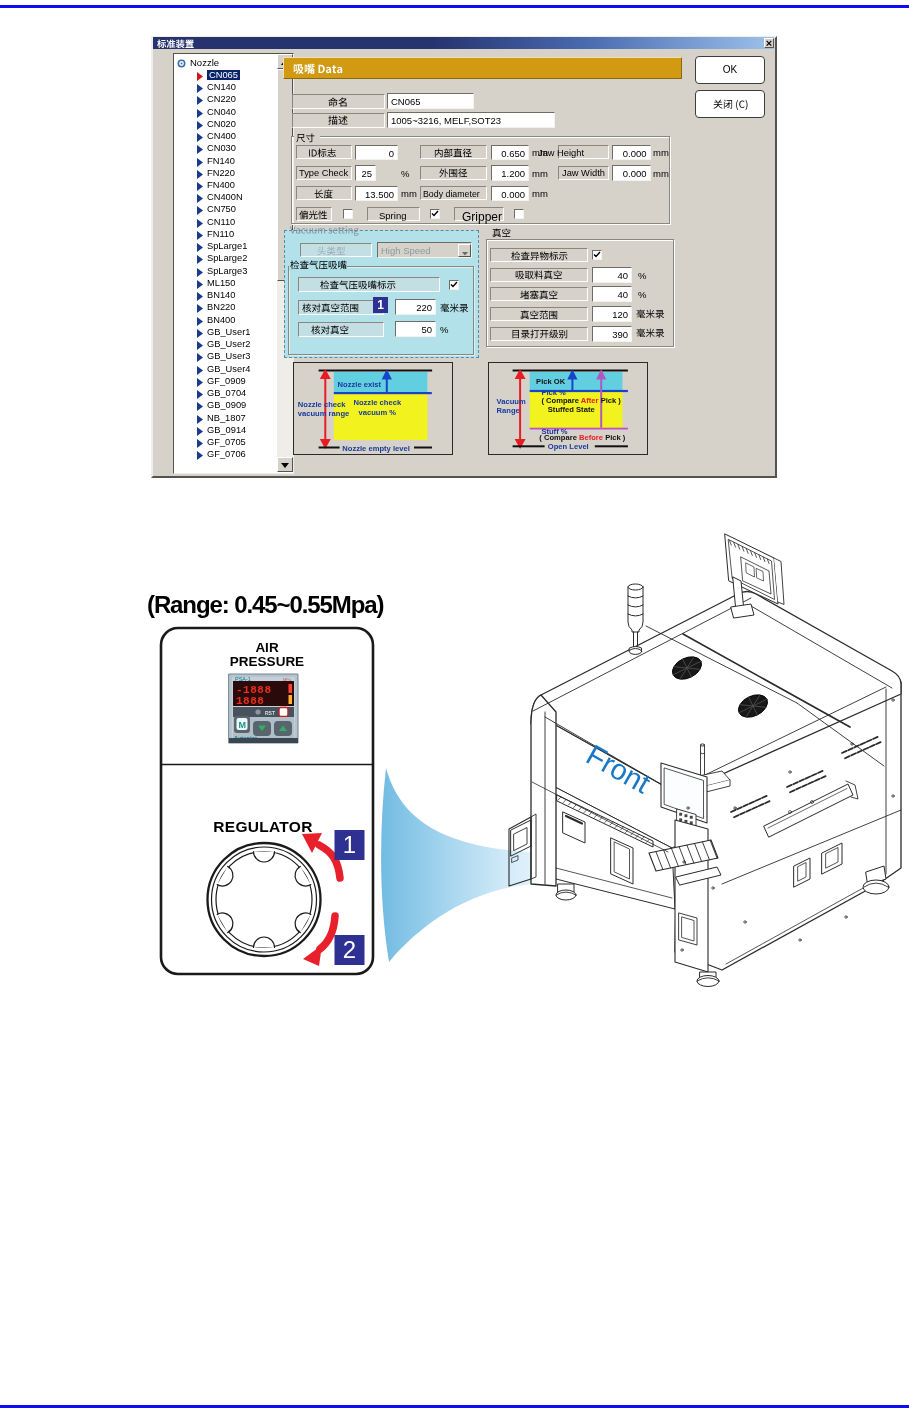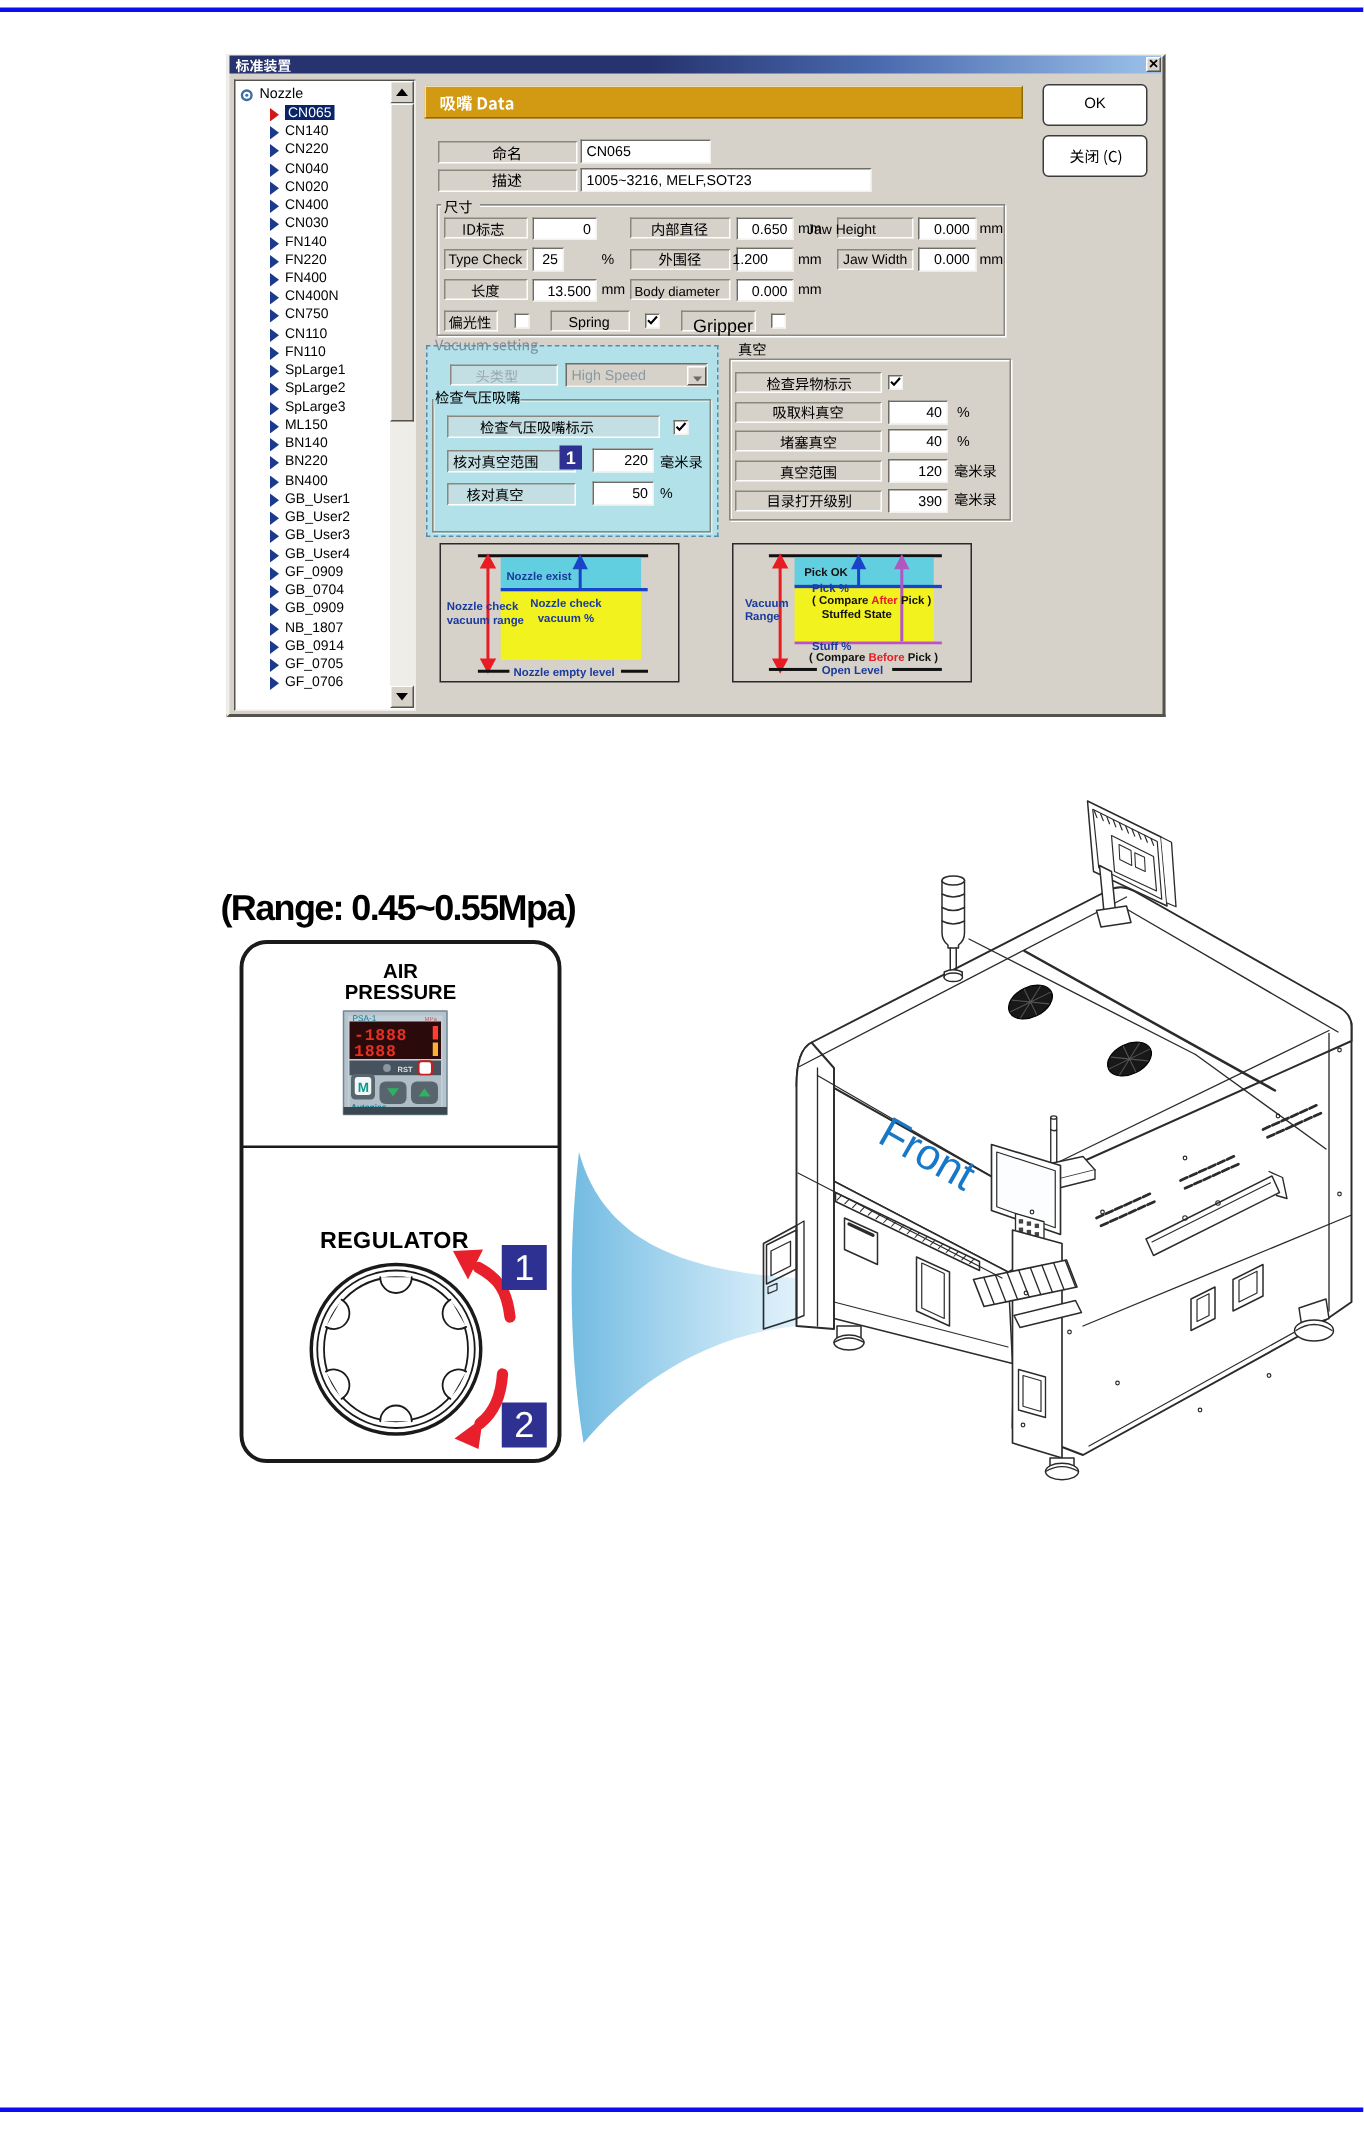--- a/index.html
+++ b/index.html
@@ -14,21 +14,21 @@
 
 </style></head><body>
 <div class="abs" style="left:0;top:5px;width:909px;height:3px;background:#0d0df2"></div>
 <div class="abs" style="left:0;top:1405px;width:909px;height:3px;background:#0d0df2"></div>
 <div class="abs" style="left:151px;top:36px;width:626px;height:442px;background:#d6d2ca;border-top:2px solid #f0eeea;border-left:2px solid #f0eeea;border-right:2px solid #55534d;border-bottom:2px solid #55534d">
 <div class="abs" style="left:0px;top:-1px;width:621px;height:12px;background:linear-gradient(90deg,#26336f 0%,#26336f 45%,#4a6bb0 70%,#9cc2ea 100%)"></div>
 <svg style="position:absolute;left:4px;top:0.2px;" width="39" height="13" viewBox="0 -9.3 39 13">
       <path d="M4.3 -7.3V-6.3H8.4V-7.3ZM7.2 -2.9C7.6 -2.0 8.0 -0.7 8.1 0.0L9.1 -0.3C8.9 -1.1 8.5 -2.3 8.1 -3.2ZM4.3 -3.2C4.1 -2.2 3.7 -1.2 3.2 -0.6C3.5 -0.5 3.9 -0.2 4.1 -0.0C4.6 -0.7 5.1 -1.9 5.3 -3.0ZM3.9 -5.1V-4.1H5.7V-0.5C5.7 -0.4 5.7 -0.4 5.6 -0.4C5.5 -0.4 5.1 -0.3 4.7 -0.4C4.8 -0.0 5.0 0.5 5.0 0.8C5.6 0.8 6.1 0.8 6.4 0.6C6.8 0.4 6.9 0.1 6.9 -0.5V-4.1H9.0V-5.1ZM1.6 -7.9V-6.1H0.3V-5.0H1.4C1.2 -4.0 0.7 -2.8 0.1 -2.1C0.3 -1.8 0.6 -1.3 0.7 -1.0C1.1 -1.5 1.4 -2.2 1.6 -3.0V0.8H2.7V-3.6C3.0 -3.2 3.2 -2.8 3.3 -2.5L3.9 -3.4C3.8 -3.6 3.0 -4.5 2.7 -4.8V-5.0H3.8V-6.1H2.7V-7.9Z M9.6 -7.1C10.0 -6.4 10.5 -5.4 10.7 -4.8L11.8 -5.3C11.6 -5.9 11.0 -6.8 10.6 -7.5ZM9.6 -0.1 10.8 0.4C11.2 -0.5 11.6 -1.7 12.0 -2.8L11.0 -3.3C10.6 -2.1 10.0 -0.9 9.6 -0.1ZM13.6 -3.5H15.2V-2.6H13.6ZM13.6 -4.4V-5.3H15.2V-4.4ZM14.9 -7.4C15.1 -7.1 15.3 -6.6 15.5 -6.3H13.8C14.0 -6.7 14.2 -7.1 14.3 -7.6L13.3 -7.8C12.9 -6.4 12.1 -4.9 11.1 -4.1C11.3 -3.9 11.7 -3.5 11.9 -3.2C12.1 -3.5 12.3 -3.7 12.5 -4.0V0.8H13.6V0.2H18.3V-0.8H16.3V-1.7H18.0V-2.6H16.3V-3.5H18.0V-4.4H16.3V-5.3H18.2V-6.3H16.1L16.6 -6.5C16.5 -6.9 16.1 -7.5 15.8 -7.9ZM13.6 -1.7H15.2V-0.8H13.6Z M19.0 -6.8C19.4 -6.6 20.0 -6.1 20.2 -5.8L20.9 -6.5C20.6 -6.8 20.1 -7.2 19.7 -7.5ZM22.5 -3.4 22.7 -3.0H19.0V-2.1H21.8C21.0 -1.7 19.9 -1.3 18.8 -1.1C19.0 -0.9 19.3 -0.6 19.4 -0.3C19.9 -0.4 20.4 -0.6 20.9 -0.7V-0.6C20.9 -0.2 20.5 -0.0 20.3 0.1C20.5 0.2 20.6 0.7 20.6 0.9C20.9 0.8 21.3 0.7 23.9 0.1C23.9 -0.1 23.9 -0.5 24.0 -0.8L21.9 -0.4V-1.2C22.4 -1.5 22.8 -1.8 23.2 -2.1C23.9 -0.6 25.1 0.4 27.0 0.8C27.2 0.5 27.4 0.1 27.6 -0.1C26.9 -0.3 26.2 -0.5 25.7 -0.8C26.1 -1.0 26.7 -1.3 27.1 -1.6L26.4 -2.1H27.5V-3.0H23.9C23.8 -3.3 23.7 -3.5 23.6 -3.7ZM24.9 -1.3C24.7 -1.6 24.4 -1.8 24.2 -2.1H26.2C25.9 -1.9 25.4 -1.6 24.9 -1.3ZM24.3 -7.9V-6.8H22.3V-5.9H24.3V-4.8H22.5V-3.8H27.2V-4.8H25.4V-5.9H27.4V-6.8H25.4V-7.9ZM18.9 -4.7 19.2 -3.8C19.7 -4.0 20.3 -4.3 20.9 -4.5V-3.4H21.9V-7.9H20.9V-5.5C20.1 -5.2 19.4 -4.9 18.9 -4.7Z M34.1 -6.8H35.2V-6.3H34.1ZM32.0 -6.8H33.1V-6.3H32.0ZM29.9 -6.8H31.0V-6.3H29.9ZM29.5 -4.0V-0.2H28.4V0.6H36.8V-0.2H35.6V-4.0H32.8L32.9 -4.3H36.5V-5.2H33.0L33.1 -5.5H36.3V-7.6H28.9V-5.5H31.9L31.9 -5.2H28.5V-4.3H31.8L31.8 -4.0ZM30.5 -0.2V-0.6H34.5V-0.2ZM30.5 -2.4H34.5V-2.0H30.5ZM30.5 -3.0V-3.3H34.5V-3.0ZM30.5 -1.5H34.5V-1.1H30.5Z" fill="#fff"></path>
     </svg>
 <div class="abs" style="left:611px;top:0px;width:10px;height:10px;background:#d6d2ca;border-top:1px solid #fff;border-left:1px solid #fff;border-right:1px solid #55534d;border-bottom:1px solid #55534d;font-size:11px;font-weight:bold;text-align:center;line-height:8.5px;color:#000">×</div>
-<div class="abs" style="left:3px;top:15px;width:121px;height:421px;background:#fff;border-top:1.5px solid #55534d;border-left:1.5px solid #55534d;border-bottom:1.5px solid #f0eeea;border-right:1.5px solid #f0eeea">
+<div class="abs" style="left:20px;top:15px;width:121px;height:421px;background:#fff;border-top:1.5px solid #55534d;border-left:1.5px solid #55534d;border-bottom:1.5px solid #f0eeea;border-right:1.5px solid #f0eeea">
 <div class="abs" style="left:3px;top:3px;font-size:9.5px;color:#000"><svg style="position:absolute;left:0;top:2px" width="9" height="9">
           <circle cx="4.5" cy="4.5" r="3.2" fill="none" stroke="#3a6ea5" stroke-width="1.6"></circle>
           <circle cx="4.5" cy="4.5" r="1" fill="#3a6ea5"></circle>
         </svg><span style="margin-left:13px">Nozzle</span></div>
 <div class="abs" style="left:22px;top:15.8px;height:12px;font-size:9.3px;white-space:nowrap">
         <svg style="position:absolute;left:0;top:2px" width="8" height="9">
           <path d="M1 0 L7 4.5 L1 9 Z" fill="#d01818"></path>
         </svg>
         <span style="position:absolute;left:11px;top:0;background:#0a246a;color:#fff;padding:0 2px">CN065</span>
       </div>
@@ -241,21 +241,21 @@
 <svg style="position:absolute;left:175px;top:57.5px;" width="21" height="13" viewBox="0 -10.0 21 13">
       <path d="M5.0 -8.5C4.1 -7.2 2.2 -5.9 0.3 -5.4C0.5 -5.2 0.7 -4.9 0.8 -4.7C1.5 -4.9 2.3 -5.3 3.0 -5.7V-5.1H7.0V-5.8C7.7 -5.3 8.4 -5.0 9.1 -4.7C9.2 -5.0 9.5 -5.3 9.7 -5.5C8.1 -5.9 6.4 -6.8 5.5 -7.9L5.7 -8.1ZM3.0 -5.8C3.8 -6.2 4.5 -6.8 5.0 -7.4C5.5 -6.8 6.2 -6.2 6.9 -5.8ZM1.3 -4.2V0.0H2.0V-0.8H4.3V-4.2ZM2.0 -3.6H3.6V-1.5H2.0ZM5.4 -4.2V0.8H6.1V-3.6H8.0V-1.4C8.0 -1.3 8.0 -1.3 7.9 -1.3C7.7 -1.3 7.2 -1.3 6.7 -1.3C6.8 -1.1 6.9 -0.8 6.9 -0.6C7.7 -0.6 8.1 -0.6 8.4 -0.7C8.7 -0.8 8.8 -1.0 8.8 -1.4V-4.2Z M12.6 -5.3C13.1 -4.9 13.7 -4.5 14.2 -4.1C13.0 -3.4 11.7 -3.0 10.5 -2.7C10.6 -2.6 10.8 -2.2 10.9 -2.0C11.4 -2.2 12.0 -2.3 12.5 -2.5V0.8H13.3V0.3H17.7V0.8H18.5V-3.4H14.5C16.2 -4.3 17.6 -5.5 18.4 -7.1L17.9 -7.4L17.8 -7.4H14.3C14.5 -7.7 14.7 -8.0 14.9 -8.3L14.1 -8.4C13.5 -7.5 12.3 -6.4 10.7 -5.6C10.9 -5.5 11.1 -5.2 11.2 -5.0C12.2 -5.5 13.0 -6.1 13.6 -6.7H17.3C16.7 -5.8 15.9 -5.1 14.9 -4.5C14.4 -4.9 13.7 -5.4 13.2 -5.7ZM17.7 -0.4H13.3V-2.7H17.7Z" fill="#000"></path>
     </svg>
 <div class="inp" style="left:234px;top:55px;width:87px;height:16px">
       <span style="left:3px">CN065</span>
     </div>
 <div class="lbl" style="left:139px;top:74.5px;width:93px;height:15px"></div>
 <svg style="position:absolute;left:175px;top:76.0px;" width="21" height="13" viewBox="0 -10.0 21 13">
       <path d="M7.5 -8.4V-7.0H5.7V-8.4H5.0V-7.0H3.6V-6.3H5.0V-5.0H5.7V-6.3H7.5V-5.0H8.2V-6.3H9.5V-7.0H8.2V-8.4ZM4.7 -1.8H6.2V-0.4H4.7ZM4.7 -2.5V-3.9H6.2V-2.5ZM8.4 -1.8V-0.4H6.9V-1.8ZM8.4 -2.5H6.9V-3.9H8.4ZM4.0 -4.5V0.8H4.7V0.3H8.4V0.7H9.2V-4.5ZM1.6 -8.4V-6.4H0.4V-5.7H1.6V-3.5C1.1 -3.3 0.7 -3.2 0.3 -3.1L0.5 -2.4L1.6 -2.7V-0.1C1.6 0.0 1.6 0.0 1.5 0.0C1.3 0.1 1.0 0.1 0.5 0.0C0.6 0.2 0.7 0.6 0.7 0.7C1.4 0.7 1.8 0.7 2.0 0.6C2.2 0.5 2.3 0.3 2.3 -0.1V-3.0L3.4 -3.3L3.3 -4.0L2.3 -3.7V-5.7H3.4V-6.4H2.3V-8.4Z M17.1 -7.8C17.6 -7.5 18.1 -6.9 18.4 -6.6L19.0 -7.0C18.7 -7.3 18.1 -7.8 17.7 -8.2ZM10.7 -7.6C11.2 -7.1 11.9 -6.3 12.2 -5.8L12.8 -6.2C12.5 -6.7 11.8 -7.4 11.3 -8.0ZM15.9 -8.3V-6.5H13.2V-5.7H15.6C15.0 -4.2 14.0 -2.8 13.0 -2.0C13.2 -1.9 13.4 -1.6 13.6 -1.4C14.4 -2.2 15.3 -3.5 15.9 -5.0V-0.7H16.7V-4.9C17.6 -3.9 18.4 -2.7 18.9 -1.9L19.5 -2.3C18.9 -3.2 17.8 -4.7 16.8 -5.7H19.4V-6.5H16.7V-8.3ZM12.7 -4.8H10.5V-4.1H11.9V-1.1C11.5 -0.9 10.9 -0.5 10.4 -0.0L10.9 0.6C11.4 0.0 11.9 -0.5 12.3 -0.5C12.5 -0.5 12.8 -0.2 13.3 0.0C14.0 0.4 14.8 0.5 16.0 0.5C16.9 0.5 18.7 0.5 19.4 0.4C19.4 0.2 19.5 -0.2 19.6 -0.4C18.6 -0.2 17.2 -0.2 16.0 -0.2C14.9 -0.2 14.1 -0.2 13.4 -0.6C13.1 -0.8 12.9 -1.0 12.7 -1.1Z" fill="#000"></path>
     </svg>
-<div class="inp" style="left:234px;top:74px;width:194px;height:16px">
+<div class="inp" style="left:234px;top:74px;width:168px;height:16px">
       <span style="left:3px">1005~3216, MELF,SOT23</span>
     </div>
 <div class="grp" style="left:138px;top:98px;width:379px;height:88px"></div>
 <div class="abs" style="left:141px;top:93px;width:26px;height:12px;background:#d6d2ca"></div>
 <svg style="position:absolute;left:143px;top:94.0px;" width="20" height="13" viewBox="0 -9.5 20 13">
       <path d="M1.7 -7.5V-4.8C1.7 -3.3 1.6 -1.2 0.3 0.3C0.5 0.4 0.8 0.6 0.9 0.8C2.0 -0.5 2.3 -2.3 2.4 -3.8H4.9C5.5 -1.6 6.6 0.0 8.6 0.7C8.7 0.5 8.9 0.2 9.1 0.1C7.3 -0.5 6.2 -1.9 5.6 -3.8H8.2V-7.5ZM2.5 -6.8H7.4V-4.5H2.5V-4.8Z M11.1 -3.9C11.8 -3.2 12.5 -2.2 12.8 -1.5L13.5 -1.9C13.2 -2.6 12.4 -3.6 11.7 -4.3ZM15.5 -8.0V-6.0H10.0V-5.3H15.5V-0.3C15.5 -0.1 15.4 -0.0 15.2 0.0C15.0 0.0 14.1 0.0 13.3 -0.0C13.4 0.2 13.5 0.6 13.6 0.8C14.6 0.8 15.3 0.8 15.7 0.6C16.1 0.5 16.3 0.3 16.3 -0.3V-5.3H18.5V-6.0H16.3V-8.0Z" fill="#000"></path>
     </svg>
 <div class="lbl" style="left:143px;top:107px;width:56px;height:14px"></div>
 <svg style="position:absolute;left:155px;top:108.5px;" width="30" height="13" viewBox="0 -9.5 30 13">
       <path d="M1.0 0.0H1.8V-7.0H1.0Z M3.7 0.0H5.5C7.6 0.0 8.8 -1.3 8.8 -3.5C8.8 -5.7 7.6 -7.0 5.5 -7.0H3.7ZM4.6 -0.7V-6.3H5.4C7.0 -6.3 7.9 -5.3 7.9 -3.5C7.9 -1.7 7.0 -0.7 5.4 -0.7Z M13.7 -7.3V-6.6H17.9V-7.3ZM16.7 -3.1C17.2 -2.1 17.6 -0.9 17.8 -0.2L18.4 -0.4C18.2 -1.1 17.8 -2.3 17.3 -3.3ZM14.0 -3.2C13.7 -2.2 13.3 -1.2 12.8 -0.5C12.9 -0.5 13.2 -0.3 13.4 -0.2C13.9 -0.9 14.3 -2.0 14.6 -3.1ZM13.3 -5.0V-4.3H15.4V-0.2C15.4 -0.0 15.3 -0.0 15.2 0.0C15.1 0.0 14.6 0.0 14.1 -0.0C14.2 0.2 14.3 0.5 14.3 0.7C15.0 0.7 15.4 0.7 15.7 0.6C16.0 0.5 16.1 0.2 16.1 -0.2V-4.3H18.4V-5.0ZM11.2 -8.0V-6.0H9.8V-5.3H11.1C10.8 -4.1 10.2 -2.8 9.5 -2.0C9.7 -1.9 9.9 -1.6 9.9 -1.4C10.4 -2.0 10.9 -3.0 11.2 -4.0V0.8H12.0V-4.2C12.3 -3.8 12.7 -3.2 12.8 -2.9L13.2 -3.4C13.0 -3.7 12.2 -4.7 12.0 -5.0V-5.3H13.2V-6.0H12.0V-8.0Z M21.4 -2.4V-0.4C21.4 0.4 21.7 0.6 22.8 0.6C23.0 0.6 24.7 0.6 24.9 0.6C25.9 0.6 26.1 0.3 26.2 -0.9C26.0 -1.0 25.7 -1.1 25.5 -1.2C25.5 -0.2 25.4 -0.0 24.9 -0.0C24.5 -0.0 23.1 -0.0 22.8 -0.0C22.2 -0.0 22.1 -0.1 22.1 -0.4V-2.4ZM22.4 -3.0C23.2 -2.5 24.1 -1.8 24.5 -1.4L25.1 -1.8C24.6 -2.3 23.7 -3.0 22.9 -3.4ZM25.9 -2.2C26.4 -1.4 26.9 -0.3 27.1 0.3L27.8 0.0C27.6 -0.6 27.0 -1.7 26.5 -2.4ZM20.2 -2.3C20.1 -1.6 19.7 -0.6 19.3 -0.0L19.9 0.3C20.4 -0.3 20.7 -1.4 20.9 -2.1ZM23.2 -8.0V-6.6H19.4V-5.9H23.2V-4.3H20.0V-3.6H27.2V-4.3H23.9V-5.9H27.8V-6.6H23.9V-8.0Z" fill="#000"></path>
@@ -281,21 +281,21 @@
 <div class="abs" style="left:146px;top:130px;font-size:9.3px">Type Check</div>
 <div class="inp num" style="left:202px;top:127px;width:21px;height:15.5px">
       <span style="right:3px">25</span>
     </div>
 <div class="unit" style="left:248px;top:130px">%</div>
 <div class="lbl" style="left:267px;top:127.5px;width:67px;height:14px"></div>
 <svg style="position:absolute;left:286px;top:129.0px;" width="30" height="13" viewBox="0 -9.5 30 13">
       <path d="M2.2 -8.0C1.9 -6.3 1.2 -4.8 0.4 -3.8C0.5 -3.7 0.8 -3.4 1.0 -3.3C1.5 -4.0 2.0 -4.9 2.3 -5.9H4.1C4.0 -4.8 3.7 -4.0 3.4 -3.2C3.0 -3.6 2.4 -4.0 2.0 -4.3L1.5 -3.8C2.1 -3.4 2.7 -3.0 3.1 -2.6C2.4 -1.3 1.5 -0.5 0.4 0.1C0.6 0.2 0.8 0.5 1.0 0.7C3.0 -0.4 4.5 -2.7 5.0 -6.4L4.5 -6.6L4.4 -6.5H2.6C2.7 -7.0 2.8 -7.4 2.9 -7.9ZM5.8 -8.0V0.8H6.5V-4.4C7.3 -3.8 8.2 -3.0 8.6 -2.5L9.2 -3.0C8.7 -3.6 7.6 -4.5 6.8 -5.1L6.5 -4.9V-8.0Z M11.6 -5.9V-5.3H13.9V-4.6H12.0V-4.0H13.9V-3.2H11.5V-2.6H13.9V-0.6H14.5V-2.6H16.3C16.2 -2.0 16.1 -1.8 16.1 -1.7C16.0 -1.6 15.9 -1.6 15.8 -1.6C15.7 -1.6 15.4 -1.6 15.0 -1.7C15.1 -1.5 15.2 -1.3 15.2 -1.1C15.6 -1.1 15.9 -1.1 16.1 -1.1C16.3 -1.1 16.4 -1.2 16.6 -1.3C16.8 -1.5 16.9 -1.9 16.9 -2.9C17.0 -3.0 17.0 -3.2 17.0 -3.2H14.5V-4.0H16.5V-4.6H14.5V-5.3H16.9V-5.9H14.5V-6.7H13.9V-5.9ZM10.3 -7.6V0.8H11.0V0.3H17.5V0.8H18.2V-7.6ZM11.0 -0.3V-7.0H17.5V-0.3Z M21.4 -8.0C21.0 -7.3 20.2 -6.5 19.5 -6.0C19.6 -5.9 19.8 -5.6 19.8 -5.4C20.7 -6.0 21.6 -6.9 22.1 -7.7ZM22.6 -7.5V-6.8H26.3C25.3 -5.6 23.6 -4.5 22.0 -4.0C22.1 -3.9 22.3 -3.6 22.4 -3.4C23.3 -3.8 24.3 -4.2 25.1 -4.8C26.0 -4.4 27.1 -3.9 27.7 -3.5L28.1 -4.1C27.5 -4.4 26.6 -4.9 25.7 -5.3C26.4 -5.8 27.0 -6.5 27.4 -7.2L26.9 -7.5L26.8 -7.5ZM22.6 -3.2V-2.5H24.7V-0.2H22.1V0.5H28.1V-0.2H25.5V-2.5H27.5V-3.2ZM21.6 -5.9C21.1 -4.9 20.2 -3.9 19.3 -3.3C19.5 -3.1 19.7 -2.7 19.7 -2.6C20.1 -2.9 20.4 -3.2 20.7 -3.5V0.8H21.4V-4.4C21.7 -4.8 22.0 -5.2 22.2 -5.6Z" fill="#000"></path>
     </svg>
 <div class="inp num" style="left:337.5px;top:127px;width:38.5px;height:15.5px">
-      <span style="right:16px">1.200</span>
+      <span style="right:3px">1.200</span>
     </div>
 <div class="unit" style="left:379px;top:130px">mm</div>
 <div class="lbl" style="left:405px;top:127.5px;width:51px;height:14px"></div>
 <div class="abs" style="left:409px;top:130px;font-size:9.3px">Jaw Width</div>
 <div class="inp num" style="left:459px;top:127px;width:38.5px;height:15.5px">
       <span style="right:3px">0.000</span>
     </div>
 <div class="unit" style="left:500px;top:130px">mm</div>
 <div class="lbl" style="left:143px;top:148px;width:56px;height:14px"></div>
 <svg style="position:absolute;left:161px;top:149.5px;" width="20" height="13" viewBox="0 -9.5 20 13">

